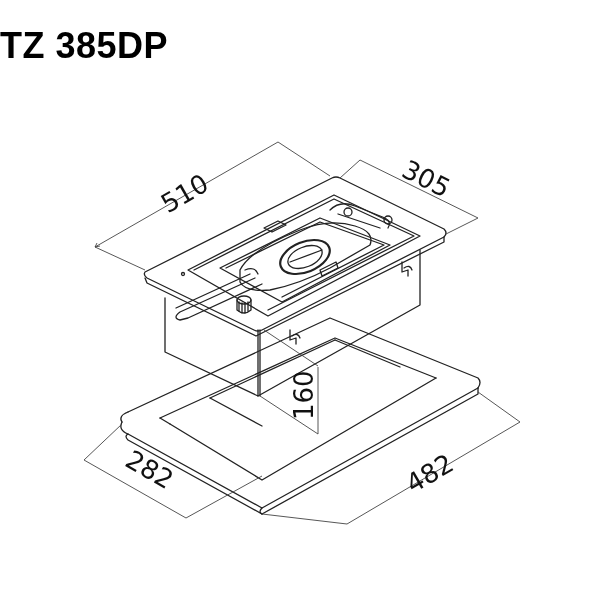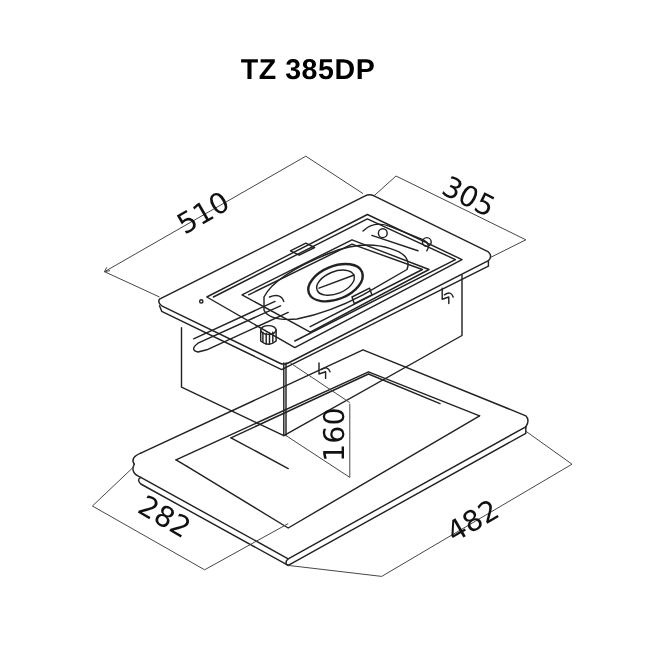--- a/index.html
+++ b/index.html
@@ -1,19 +1,19 @@
 <!DOCTYPE html>
 <html><head>
 <meta charset="utf-8">
 <style>
   html, body { margin: 0; padding: 0; background: #ffffff; }
   body { width: 600px; height: 601px; position: relative; overflow: hidden; }
   .title {
-    position: absolute; left: 0; top: 48px; width: 560px; text-align: center;
-    font-family: "Liberation Sans", sans-serif; font-weight: bold; font-size: 26px;
+    position: absolute; left: 0; top: 25px; width: 560px; 
+    font-family: "Liberation Sans", sans-serif; font-weight: bold; font-size: 36px;
     color: #000; letter-spacing: 0.5px;
   }
   svg { position: absolute; left: 0; top: 0; }
   .dimtext { font-family: "DejaVu Sans", sans-serif; font-size: 26px; fill: #111; }
 </style>
 </head>
 <body>
 
 <div class="title">TZ 385DP</div>
 

